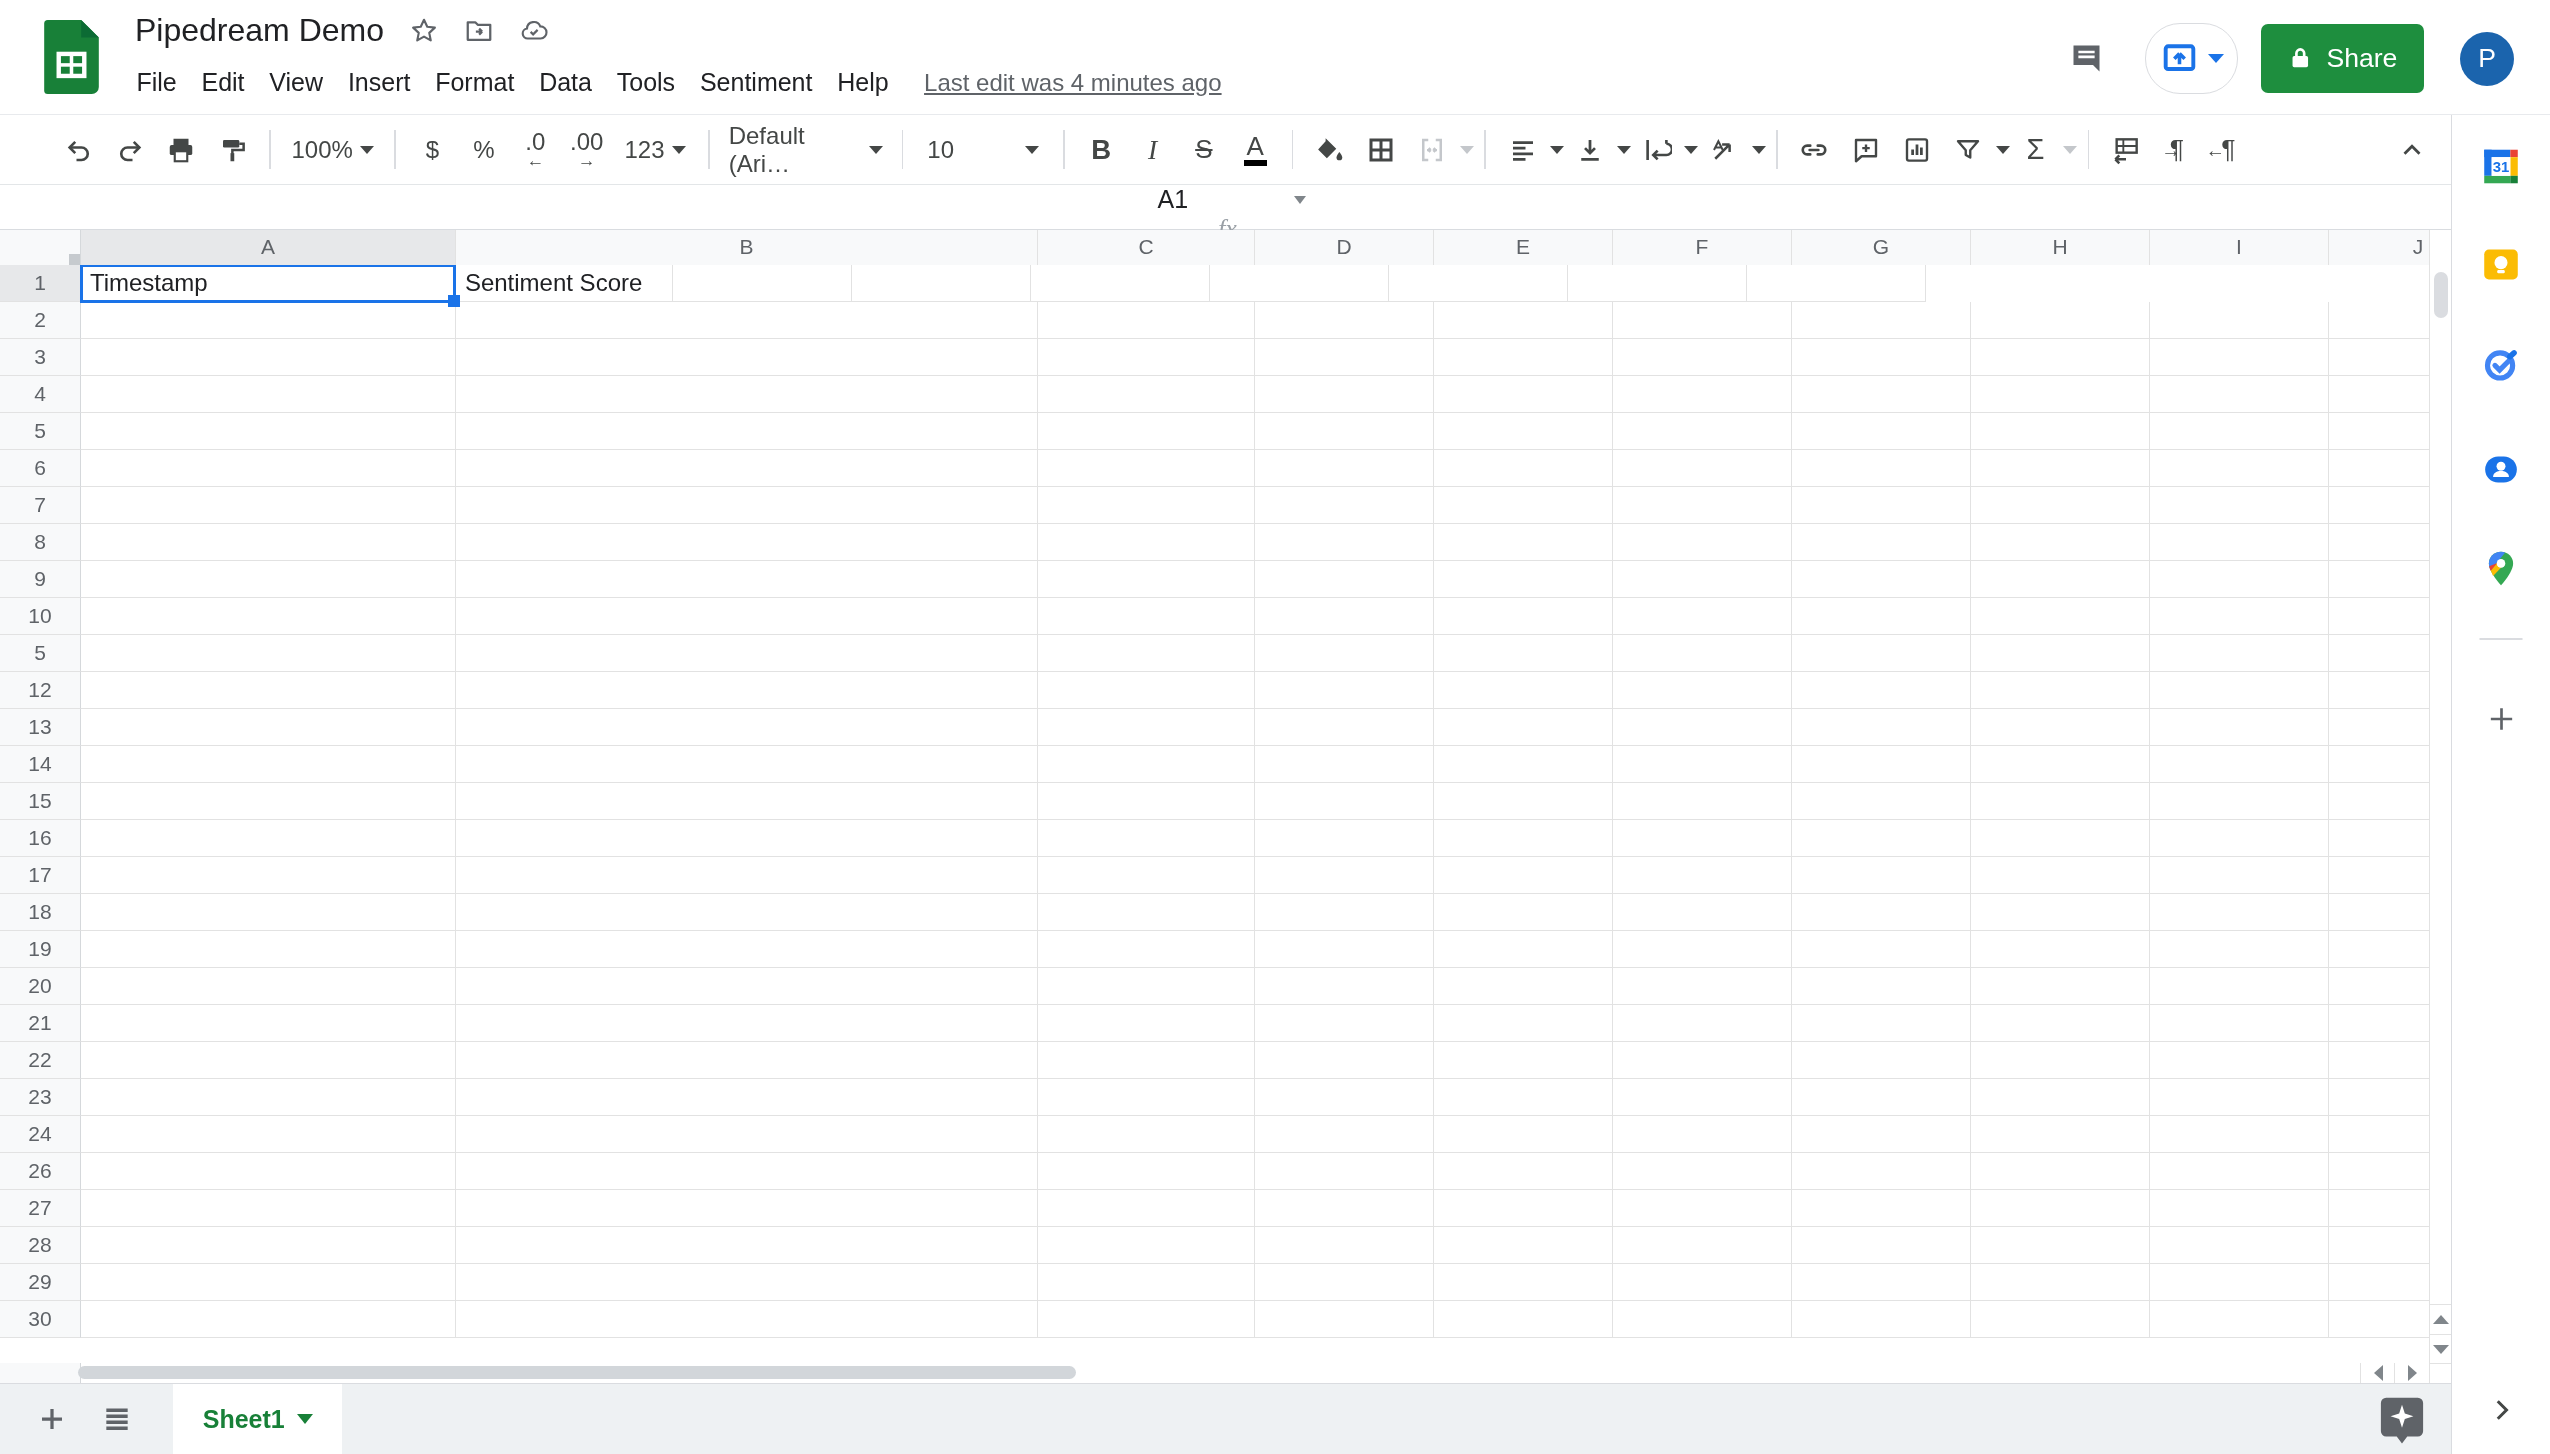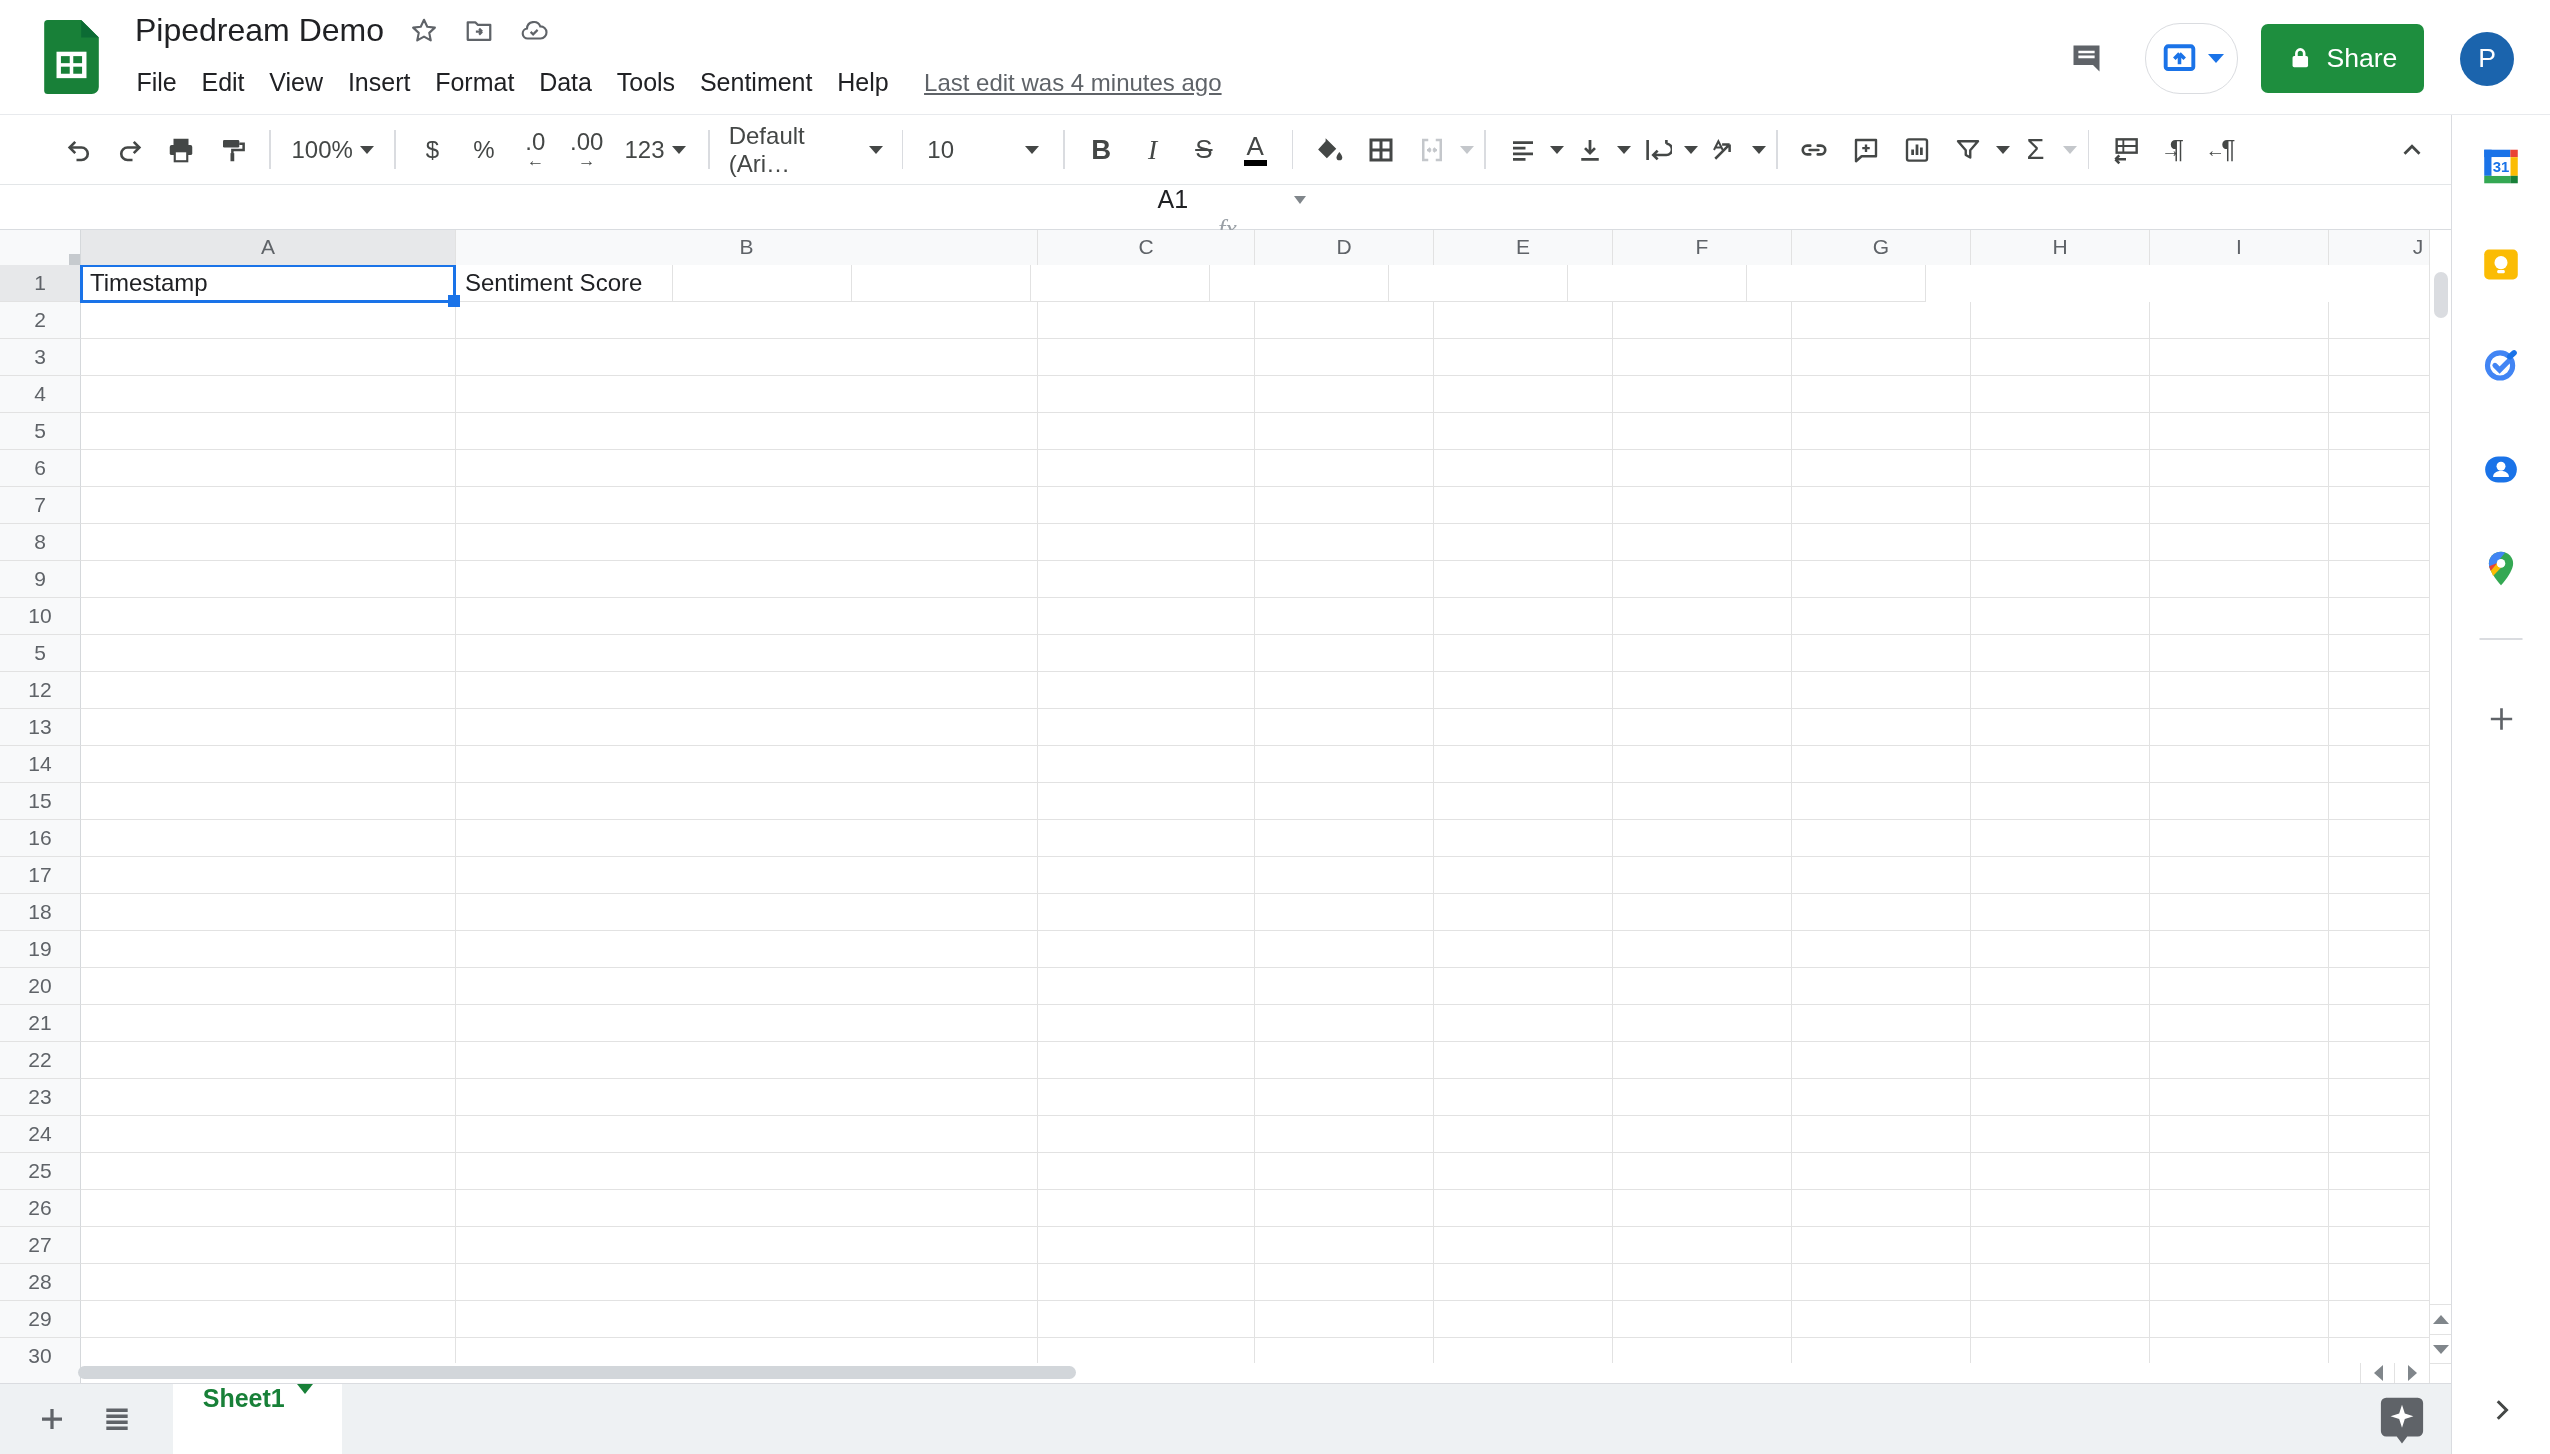--- a/index.html
+++ b/index.html
@@ -102,21 +102,21 @@
   .h-strip .stub { position:absolute; left:0; top:0; width:81px; height:19.5px; background:#f8f9fa; border-right:1.8px solid #d5d8db; }
   .h-thumb { position:absolute; left:78px; top:2.7px; width:998px; height:13.3px; background:#d2d6da; border-radius:7px; }
   .h-arrow-box { position:absolute; top:0; width:35px; height:19.5px; border-left:0.9px solid #e2e2e2;
     display:flex; align-items:center; justify-content:center; background:#fff; }
 
   
   .sheet-bar { position:absolute; left:0; top:1383px; width:2451px; height:71px; background:#eef1f3;
     border-top:0.9px solid #dadce0; display:flex; align-items:center; }
   .sb-icon-btn { width:53px; height:53px; display:flex; align-items:center; justify-content:center;
     color:#5f6368; margin-left:25px; }
-  .sheet-tab { height:71px; min-width:169px; background:#fff; display:flex; 
+  .sheet-tab { height:71px; min-width:169px; background:#fff; display:flex; align-items:center;
     justify-content:center; gap:12.4px; margin-left:30px; padding:0 21px; }
   .sheet-tab-label { font-size:25px; font-weight:700; color:var(--tab-green); }
   .tab-caret { width:0; height:0; border-left:8px solid transparent; border-right:8px solid transparent;
     border-top:10.6px solid var(--tab-green); }
   .explore-btn { position:absolute; left:2379px; top:12.4px; width:46px; height:51px; }
 
   
   .side-panel { position:absolute; left:2451px; top:115px; width:99px; height:1339px; background:#fff;
     border-left:1.8px solid #dadce0; }
   .sp-icon { position:absolute; left:50%; transform:translateX(-50%); width:41px; height:41px;
@@ -703,33 +703,20 @@
           <div class="cell" style="width: 179px;"></div>
           <div class="cell" style="width: 179px;"></div>
           <div class="cell" style="width: 179px;"></div>
           <div class="cell" style="width: 179px;"></div>
           <div class="cell" style="width: 179px;"></div>
           <div class="cell" style="width: 179px;"></div>
           <div class="cell" style="width: 179px;"></div>
         </div>
         <div class="grid-row">
           <div class="row-hdr">24</div>
-          <div class="cell" style="width: 375px;"></div>
-          <div class="cell" style="width: 582px;"></div>
-          <div class="cell" style="width: 217px;"></div>
-          <div class="cell" style="width: 179px;"></div>
-          <div class="cell" style="width: 179px;"></div>
-          <div class="cell" style="width: 179px;"></div>
-          <div class="cell" style="width: 179px;"></div>
-          <div class="cell" style="width: 179px;"></div>
-          <div class="cell" style="width: 179px;"></div>
-          <div class="cell" style="width: 179px;"></div>
-        </div>
-        <div class="grid-row">
-          <div class="row-hdr">25</div>
           <div class="cell" style="width: 375px;"></div>
           <div class="cell" style="width: 582px;"></div>
           <div class="cell" style="width: 217px;"></div>
           <div class="cell" style="width: 179px;"></div>
           <div class="cell" style="width: 179px;"></div>
           <div class="cell" style="width: 179px;"></div>
           <div class="cell" style="width: 179px;"></div>
           <div class="cell" style="width: 179px;"></div>
           <div class="cell" style="width: 179px;"></div>
           <div class="cell" style="width: 179px;"></div>

